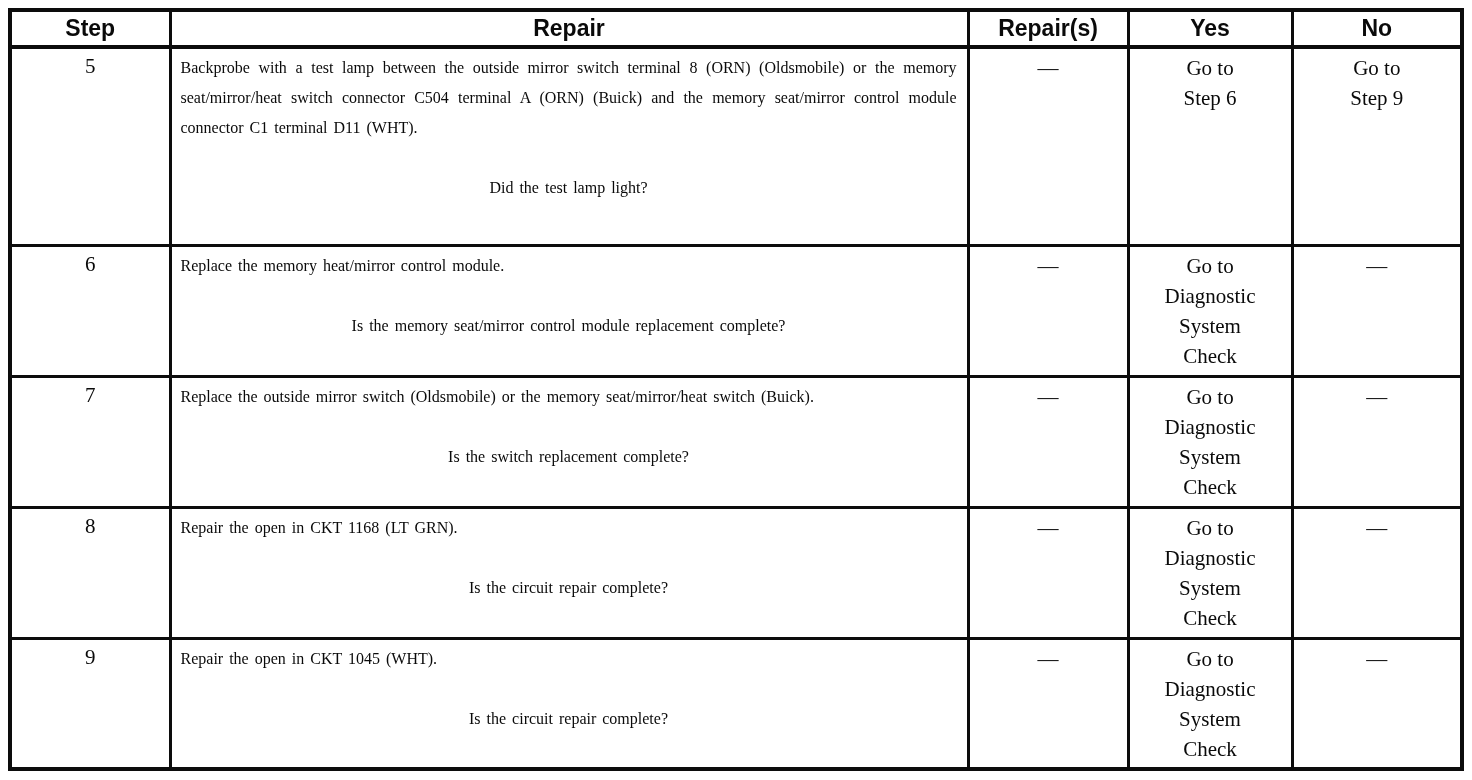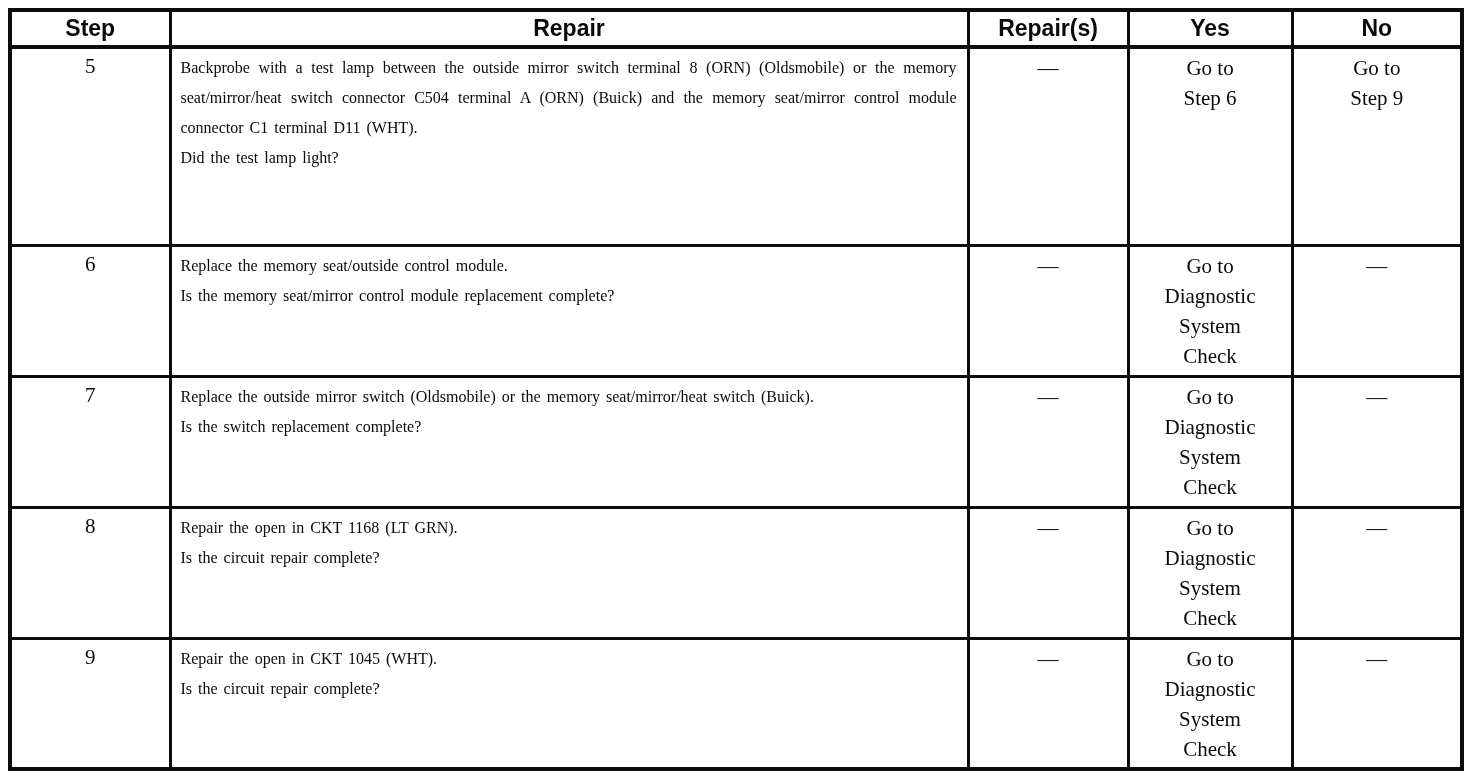--- a/index.html
+++ b/index.html
@@ -53,21 +53,22 @@
   td.action-cell {
     padding: 4px 10px 4px 9px;
     font-size: 16px;
     line-height: 30px;
   }
   .action-text {
     text-align: justify;
     word-spacing: 2px;
   }
   .action-question {
-    text-align: left;
+    margin-top: 30px;
+    text-align: center;
     word-spacing: 2px;
   }
   td.values-cell, td.yes-cell, td.no-cell {
     text-align: center;
     font-size: 21px;
     line-height: 30px;
     padding-top: 4px;
     white-space: pre-line;
   }
 </style>
@@ -101,21 +102,21 @@
         </td>
         <td class="values-cell">—</td>
         <td class="yes-cell">Go to
 Step 6</td>
         <td class="no-cell">Go to
 Step 9</td>
       </tr>
       <tr class="r-med">
         <td class="step-cell">6</td>
         <td class="action-cell">
-          <div class="action-text">Replace the memory seat/outside control module.</div>
+          <div class="action-text">Replace the memory heat/mirror control module.</div>
           <div class="action-question">Is the memory seat/mirror control module replacement complete?</div>
         </td>
         <td class="values-cell">—</td>
         <td class="yes-cell">Go to
 Diagnostic
 System
 Check</td>
         <td class="no-cell">—</td>
       </tr>
       <tr class="r-med">

